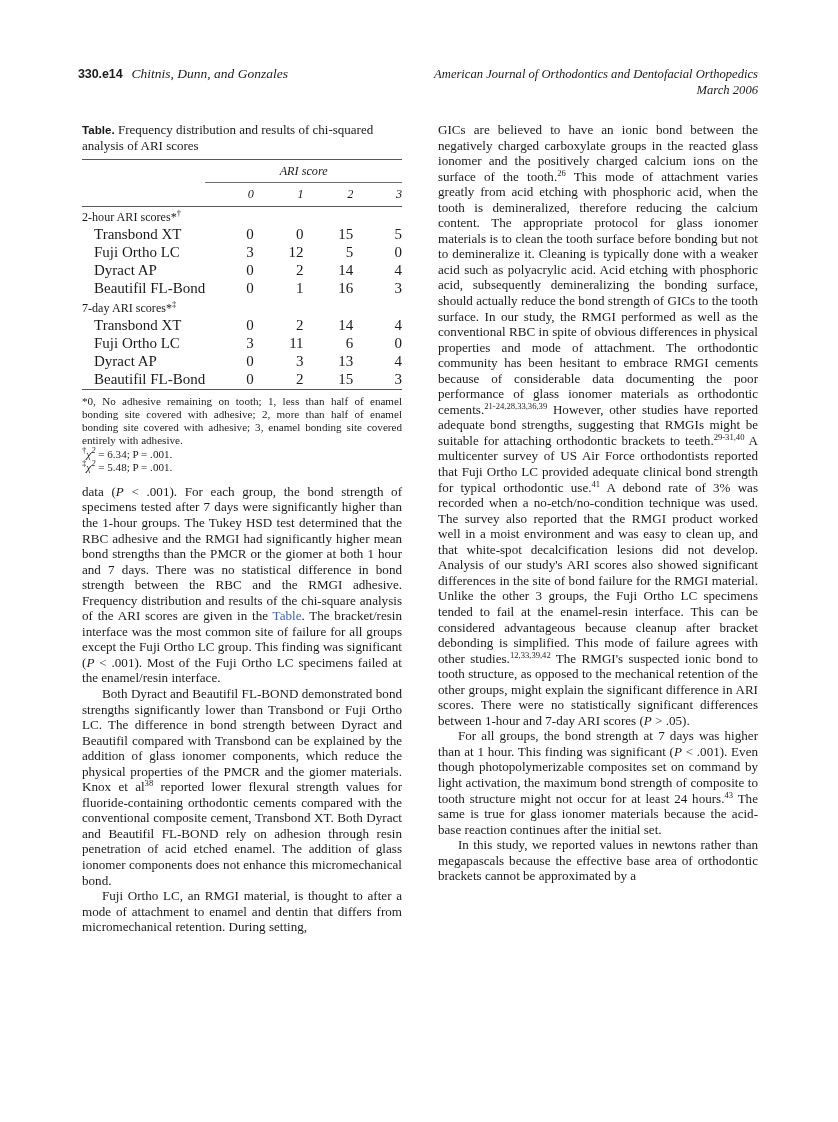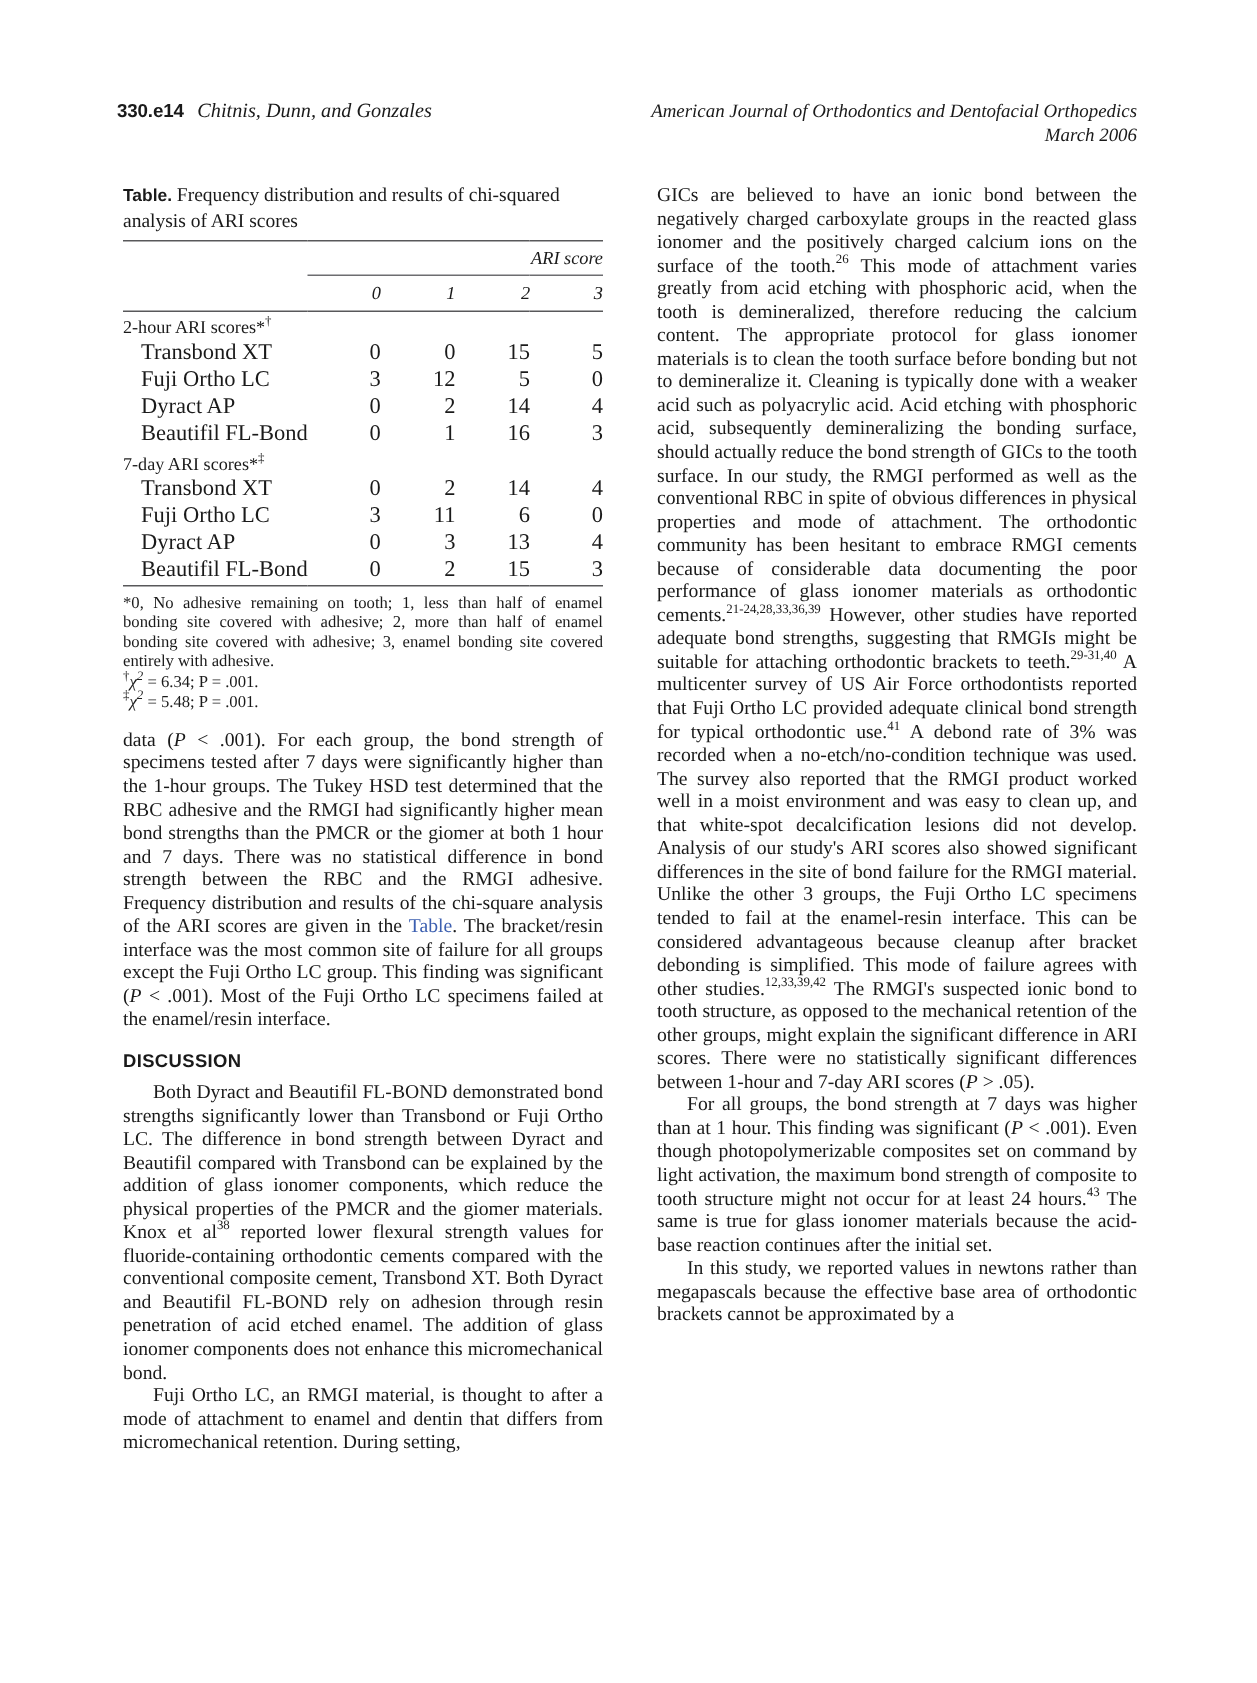--- a/index.html
+++ b/index.html
@@ -116,21 +116,21 @@
     font-weight: normal;
     vertical-align: bottom;
   }
   .rule-top   { border-top: 1.7px solid #58585a; }
   .rule-thin  { border-top: 1.1px solid #6d6d70; }
   .rule-bot   { border-bottom: 1.7px solid #58585a; }
 
   tr.spanhead th {
     font-style: italic;
     font-size: 12.2px;
-    text-align: right;
+    text-align: center;
     padding: 4px 0 3px 0;
   }
   tr.colhead th {
     font-style: italic;
     font-size: 12.2px;
     text-align: right;
     padding: 4px 0 4px 0;
   }
   tr.group td {
     padding-top: 3px;
@@ -262,21 +262,20 @@
 
         <div class="tfoot">
           <div class="tfoot-block">*0, No adhesive remaining on tooth; 1, less than half of enamel bonding site covered with adhesive; 2, more than half of enamel bonding site covered with adhesive; 3, enamel bonding site covered entirely with adhesive.</div>
           <div class="line"><sup>†</sup><span class="chi">χ<sup>2</sup></span><span> = 6.34; P = .001.</span></div>
           <div class="line"><sup>‡</sup><span class="chi">χ<sup>2</sup></span><span> = 5.48; P = .001.</span></div>
         </div>
       </div>
 
       <p class="body noindent"><span>data (</span><span class="ital">P</span><span> &lt; .001). For each group, the bond strength of specimens tested after 7 days were significantly higher than the 1-hour groups. The Tukey HSD test determined that the RBC adhesive and the RMGI had significantly higher mean bond strengths than the PMCR or the giomer at both 1 hour and 7 days. There was no statistical difference in bond strength between the RBC and the RMGI adhesive. Frequency distribution and results of the chi-square analysis of the ARI scores are given in the </span><span class="xlink">Table</span><span>. The bracket/resin interface was the most common site of failure for all groups except the Fuji Ortho LC group. This finding was significant (</span><span class="ital">P</span><span> &lt; .001). Most of the Fuji Ortho LC specimens failed at the enamel/resin interface.</span></p>
 
-      <h2 class="section">DISCUSSION</h2>
 
       <p class="body"><span>Both Dyract and Beautifil FL-BOND demonstrated bond strengths significantly lower than Transbond or Fuji Ortho LC. The difference in bond strength between Dyract and Beautifil compared with Transbond can be explained by the addition of glass ionomer components, which reduce the physical properties of the PMCR and the giomer materials. Knox et al</span><sup>38</sup><span> reported lower flexural strength values for fluoride-containing orthodontic cements compared with the conventional composite cement, Transbond XT. Both Dyract and Beautifil FL-BOND rely on adhesion through resin penetration of acid etched enamel. The addition of glass ionomer components does not enhance this micromechanical bond.</span></p>
 
       <p class="body">Fuji Ortho LC, an RMGI material, is thought to after a mode of attachment to enamel and dentin that differs from micromechanical retention. During setting,</p>
     </div>
 
     <div class="col">
 
       <p class="body noindent"><span>GICs are believed to have an ionic bond between the negatively charged carboxylate groups in the reacted glass ionomer and the positively charged calcium ions on the surface of the tooth.</span><sup>26</sup><span> This mode of attachment varies greatly from acid etching with phosphoric acid, when the tooth is demineralized, therefore reducing the calcium content. The appropriate protocol for glass ionomer materials is to clean the tooth surface before bonding but not to demineralize it. Cleaning is typically done with a weaker acid such as polyacrylic acid. Acid etching with phosphoric acid, subsequently demineralizing the bonding surface, should actually reduce the bond strength of GICs to the tooth surface. In our study, the RMGI performed as well as the conventional RBC in spite of obvious differences in physical properties and mode of attachment. The orthodontic community has been hesitant to embrace RMGI cements because of considerable data documenting the poor performance of glass ionomer materials as orthodontic cements.</span><sup>21-24,28,33,36,39</sup><span> However, other studies have reported adequate bond strengths, suggesting that RMGIs might be suitable for attaching orthodontic brackets to teeth.</span><sup>29-31,40</sup><span> A multicenter survey of US Air Force orthodontists reported that Fuji Ortho LC provided adequate clinical bond strength for typical orthodontic use.</span><sup>41</sup><span> A debond rate of 3% was recorded when a no-etch/no-condition technique was used. The survey also reported that the RMGI product worked well in a moist environment and was easy to clean up, and that white-spot decalcification lesions did not develop. Analysis of our study's ARI scores also showed significant differences in the site of bond failure for the RMGI material. Unlike the other 3 groups, the Fuji Ortho LC specimens tended to fail at the enamel-resin interface. This can be considered advantageous because cleanup after bracket debonding is simplified. This mode of failure agrees with other studies.</span><sup>12,33,39,42</sup><span> The RMGI's suspected ionic bond to tooth structure, as opposed to the mechanical retention of the other groups, might explain the significant difference in ARI scores. There were no statistically significant differences between 1-hour and 7-day ARI scores (</span><span class="ital">P</span><span> &gt; .05).</span></p>
 

